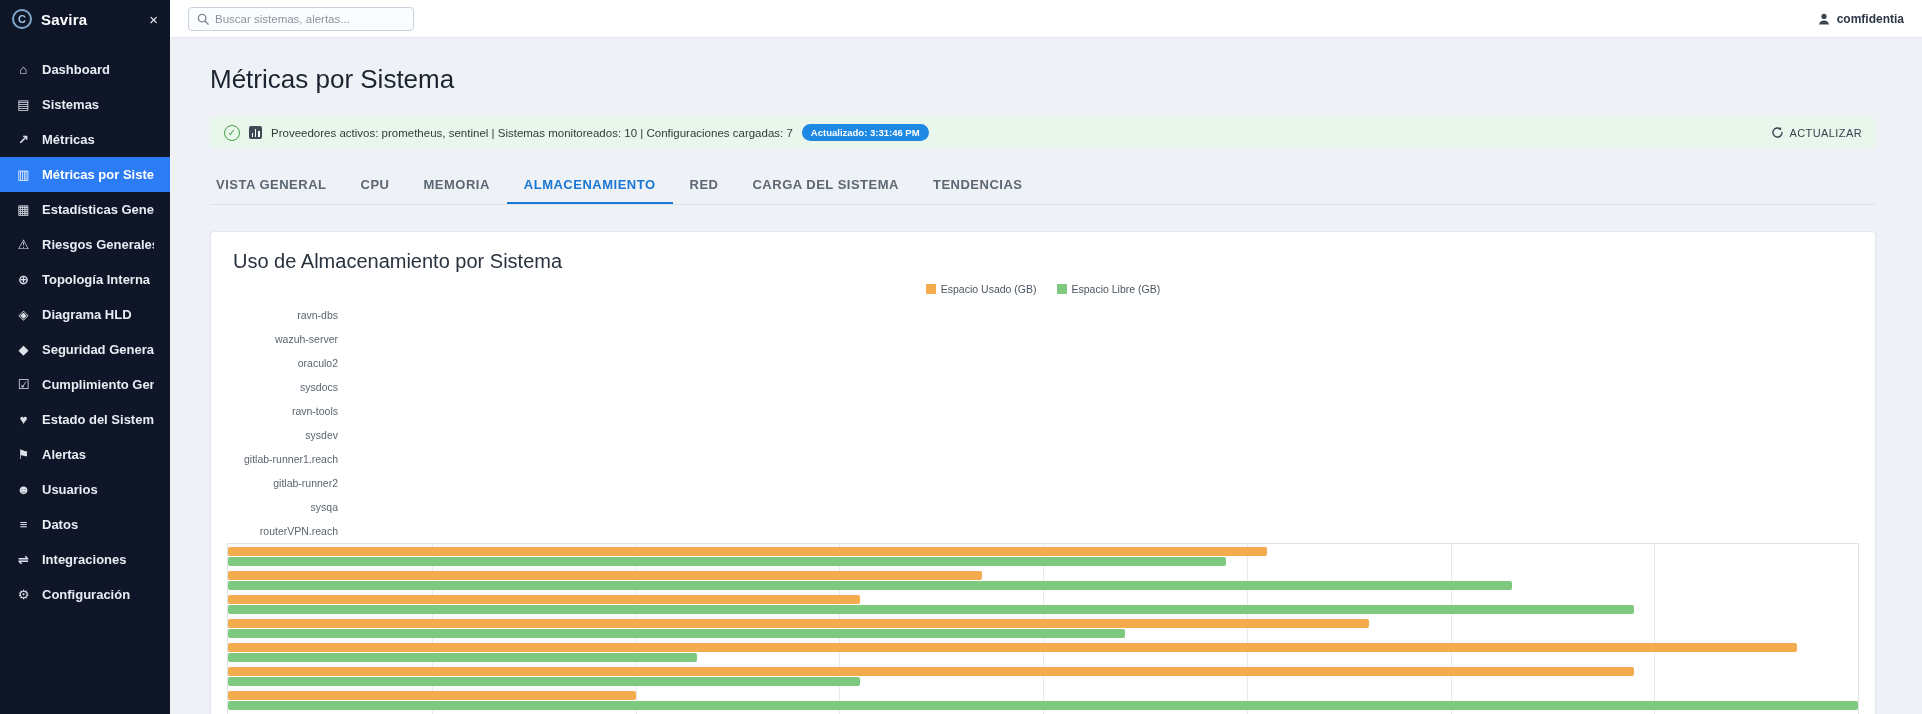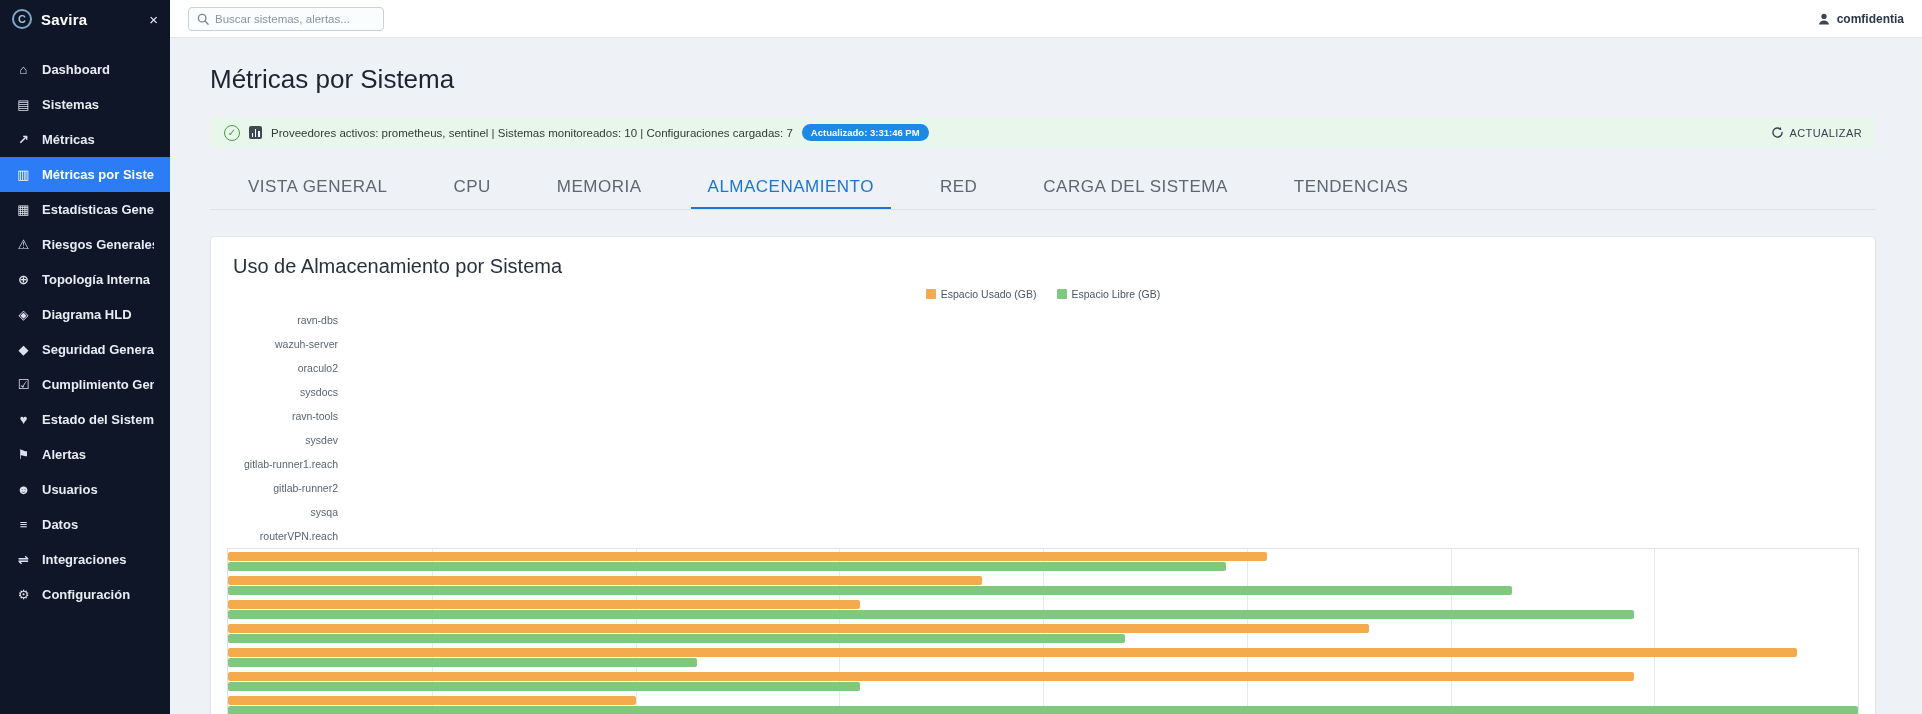--- a/index.html
+++ b/index.html
@@ -32,21 +32,21 @@
   .nav-item.active { background:#2b7cf5; color:#ffffff; }
   .nav-ico { width:15px; font-size:13px; text-align:center; flex:0 0 auto; opacity:.95; }
   .nav-lbl { overflow:hidden; white-space:nowrap; }
   
   .main { position:absolute; left:170px; right:0; top:0; bottom:0; }
   .topbar {
     height:38px; background:#ffffff; border-bottom:1px solid #e4e7eb;
     display:flex; align-items:center; padding:0 18px;
   }
   .search-box {
-    width:196px; height:24px; background:#fbfcfd; border:1px solid #c9d2dc;
+    width:226px; height:24px; background:#fbfcfd; border:1px solid #c9d2dc;
     border-radius:4px; display:flex; align-items:center; padding:0 8px; gap:6px;
   }
   .search-box input {
     border:none; outline:none; background:transparent; width:100%;
     font-size:11.5px; color:#374151; font-family:inherit;
   }
   .search-box input::placeholder { color:#8a94a0; }
   .user-chip { margin-left:auto; display:flex; align-items:center; gap:6px;
     font-size:12px; font-weight:bold; color:#2d3748; cursor:pointer; }
   
@@ -74,22 +74,22 @@
     border-radius:10px; padding:3px 9px; white-space:nowrap;
   }
   .refresh-btn {
     margin-left:auto; display:flex; align-items:center; gap:6px; cursor:pointer;
     background:none; border:none; font-family:inherit;
     font-size:11px; font-weight:500; letter-spacing:.4px; color:#37424e;
   }
   
   .tabs { margin-top:18px; border-bottom:1px solid #dfe3e8; display:flex; }
   .tab {
-    padding:11px 17px 10px; font-size:17px; font-weight:400; letter-spacing:.5px;
-    color:#5c6773; cursor:pointer; border-bottom:2px solid transparent; white-space:nowrap;margin-left:32px;
+    padding:11px 17px 10px; font-size:13px; font-weight:700; letter-spacing:.5px;
+    color:#5c6773; cursor:pointer; border-bottom:2px solid transparent; white-space:nowrap;
   }
   .tab:first-child { padding-left:6px; }
   .tab.active { color:#1976d2; border-bottom-color:#1976d2; }
   
   .card {
     margin-top:26px; background:#ffffff; border:1px solid #e2e7ec; border-radius:4px;
     box-shadow:0 1px 2px rgba(0,0,0,.05); padding:18px 16px 14px;
   }
   .chart-title { font-size:20px; font-weight:500; color:#28323e; margin:0 0 10px 6px; }
   .legend { display:flex; justify-content:center; gap:20px; font-size:10.5px; color:#4a5560; margin-bottom:8px; }

